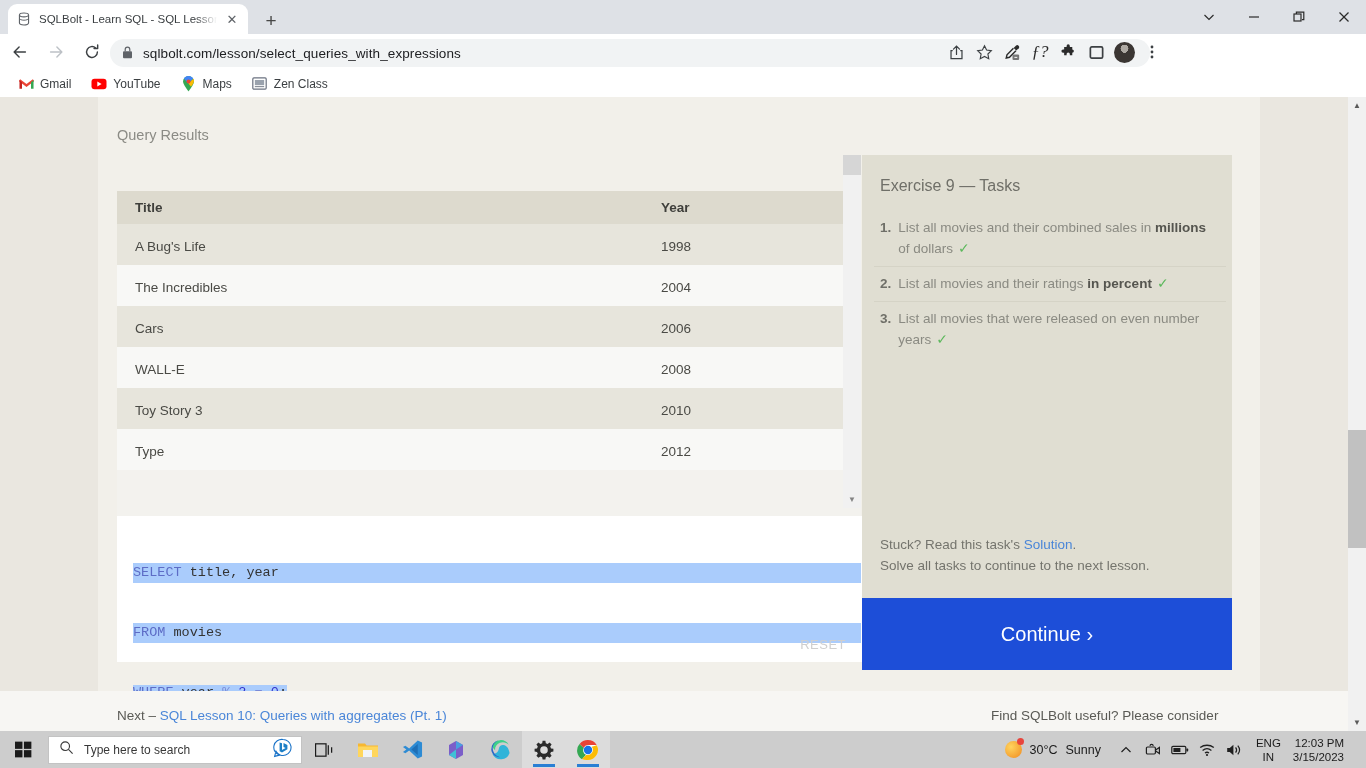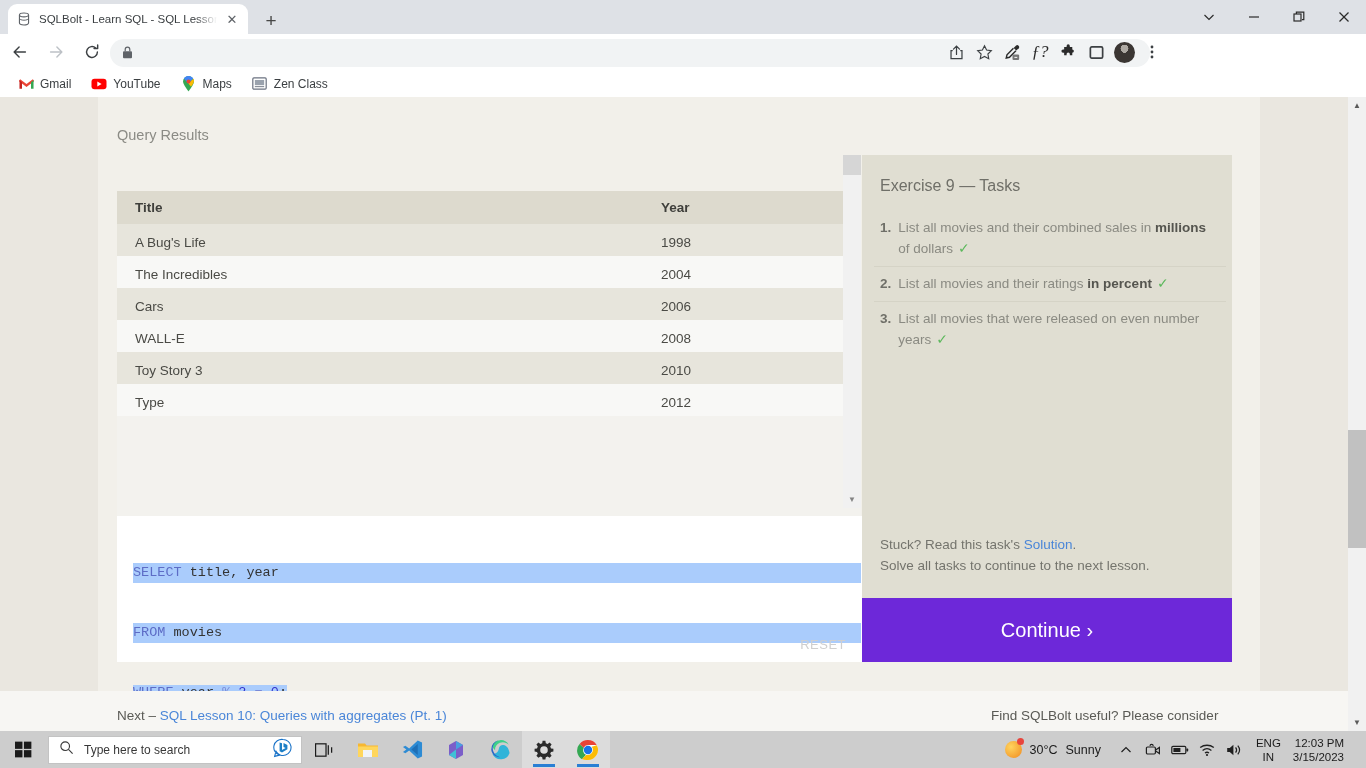--- a/index.html
+++ b/index.html
@@ -107,21 +107,21 @@
   .results-box {
     position:absolute; left:19px; top:58px; width:744px; height:353px;
     background:#f3f2ee; overflow:hidden;margin-top:36px;
   }
   table.results { width:726px; border-collapse:collapse; table-layout:fixed; }
   table.results th {
     background:#dddace; text-align:left; font-size:13.5px; color:#3f3f3b;
     font-weight:bold; padding:9px 0 9px 18px; height:33px;
   }
   table.results td {
-    font-size:13.5px; color:#4a4a45; padding:8px 0 4px 18px; height:32px;
+    font-size:13.5px; color:#4a4a45; padding:8px 0 4px 18px; height:41px;
   }
   table.results tr.odd td { background:#e7e5dc; }
   table.results tr.even td { background:#f8f8f6; }
   .col-title { width:526px; }
   .col-year  { width:200px; }
 
   
   .inner-scroll {
     position:absolute; left:745px; top:58px; width:18px; height:353px;
     background:#f1f1f1;
@@ -175,22 +175,22 @@
   .ex-task:last-child { border-bottom:none; }
   .ex-num { color:#6f6f68; font-weight:bold; flex:0 0 auto; }
   .ex-text b { color:#55554f; }
   .check { color:#5cb85c; margin-left:5px; font-size:14px; }
   .ex-hints {
     position:absolute; left:18px; bottom:22px; width:340px;
     font-size:13.5px; line-height:21px; color:#74746d;
   }
   .ex-hints a { color:#4a86d8; text-decoration:none; }
   .continue-btn {
-    position:absolute; left:764px; top:501px; width:370px; height:64px;
-    background:#6d28d9; color:#ffffff;
+    position:absolute; left:764px; top:501px; width:370px; height:72px;
+    background:#1d4ed8; color:#ffffff;
     display:flex; align-items:center; justify-content:center;
     font-size:20px;
   }
 
   
   .next-link {
     position:absolute; left:117px; top:611px;
     font-size:13.5px; color:#5a5a55;
   }
   .next-link a { color:#4a86d8; text-decoration:none; }
@@ -330,20 +330,21 @@
         </svg>
     </div>
 
     <div class="omnibox">
       <span class="lock">
         <svg width="11" height="13" viewBox="0 0 11 13">
             <rect x="1" y="5.2" width="9" height="7" rx="1" fill="#5f6368"></rect>
             <path d="M3.2 5.2 V3.4 a2.3 2.3 0 0 1 4.6 0 V5.2" fill="none" stroke="#5f6368" stroke-width="1.2"></path>
           </svg>
       </span>
+      <span class="url">sqlbolt.com/lesson/select_queries_with_expressions</span>
     </div>
 
     <div class="tb-ext">
       <div>
         <svg width="17" height="17" viewBox="0 0 18 18">
             <path d="M5 7 H3.2 V15.5 H14.8 V7 H13" fill="none" stroke="#3c4043" stroke-width="1.3"></path>
             <path d="M9 11 V2.4 M5.8 5.4 L9 2.2 L12.2 5.4" fill="none" stroke="#3c4043" stroke-width="1.3" stroke-linecap="round"></path>
           </svg>
       </div>
       <div>

